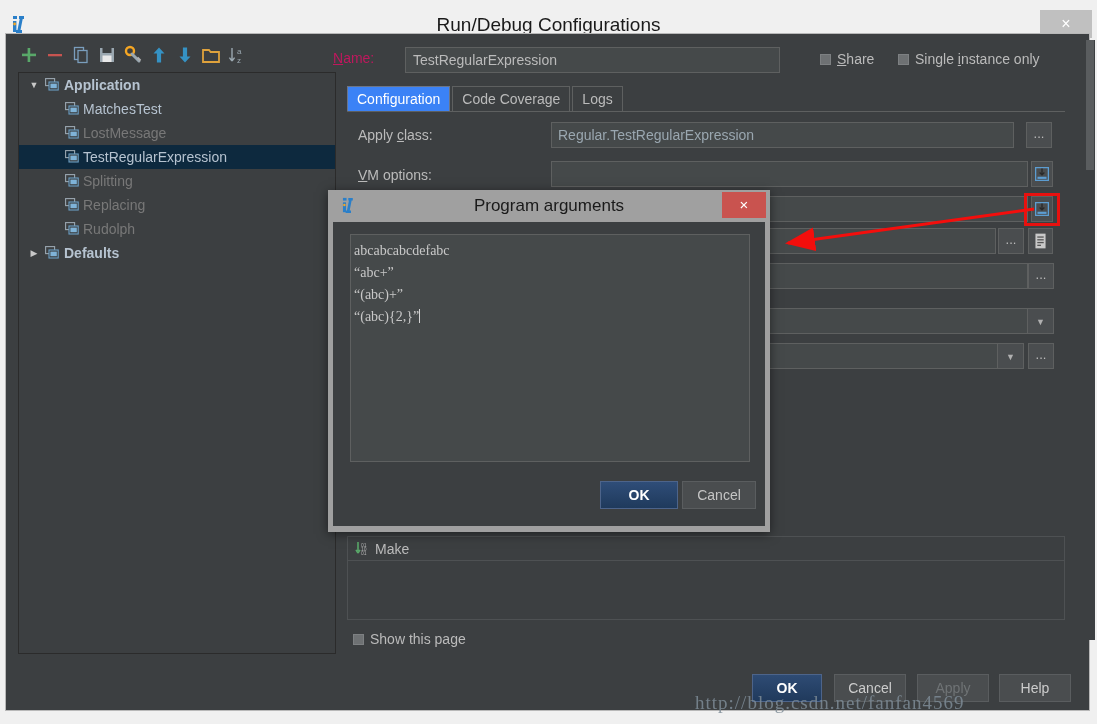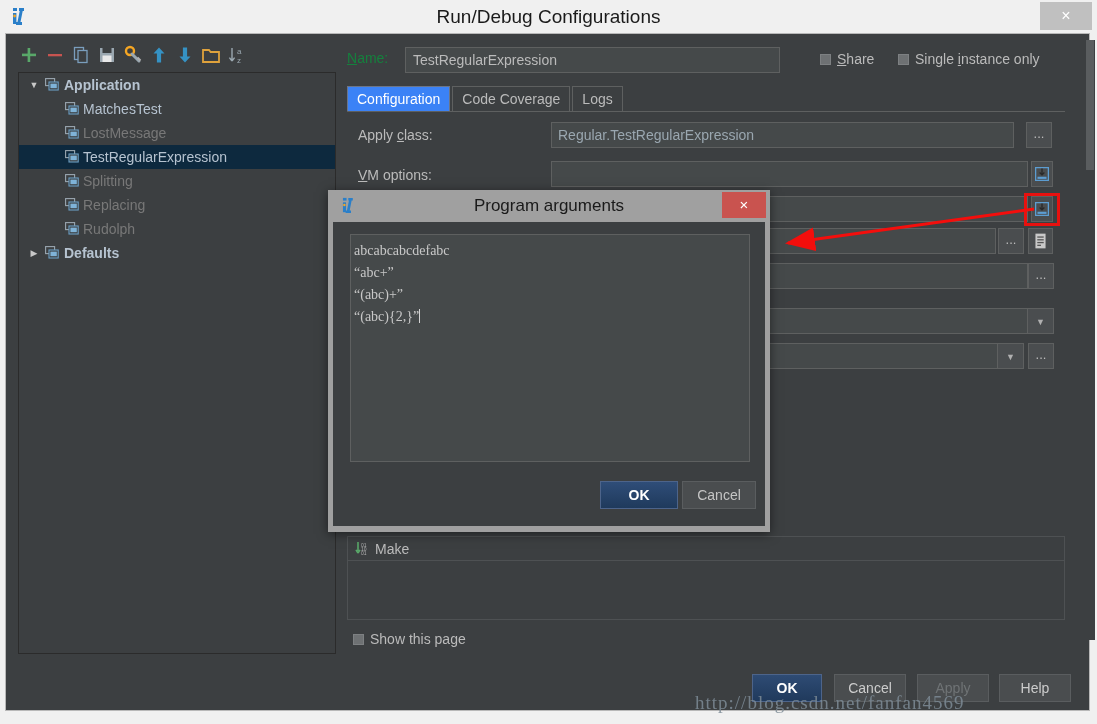--- a/index.html
+++ b/index.html
@@ -1,21 +1,21 @@
 <!DOCTYPE html>
 <html><head>
 <meta charset="utf-8">
 <style>
   html,body{margin:0;padding:0;background:#fff;}
   body{width:1097px;height:724px;overflow:hidden;font-family:"Liberation Sans",sans-serif;}
 
   #app{position:relative;width:1097px;height:724px;background:#f0f0f0;}
 
   
-  .win-title{position:absolute;left:0;top:0;width:1097px;height:33px;background:#f0f0f0;}
+  .win-title{position:absolute;left:0;top:8px;width:1097px;height:33px;background:#f0f0f0;}
   .win-title .ttl{position:absolute;left:0;top:0;width:1097px;height:33px;line-height:33px;
       text-align:center;font-size:19px;color:#1a1a1a;}
   .win-icon{position:absolute;left:12px;top:7px;width:20px;height:19px;}
   .win-close{position:absolute;right:5px;top:2px;width:52px;height:28px;background:#c0c0c0;
       color:#fff;font-size:16px;line-height:28px;text-align:center;cursor:default;}
 
   .frame{position:absolute;left:5px;top:33px;width:1085px;height:678px;background:#3c3f41;
       border:1px solid #b8b8b8;box-sizing:border-box;}
   .frame-inner{position:absolute;left:8px;top:6px;width:1068px;height:664px;background:#3c3f41;}
 
@@ -30,21 +30,21 @@
   .tree-row.sel{background:#0d293e;}
   .tree-row .arrow{position:absolute;left:8px;top:0;width:14px;text-align:center;font-size:9px;color:#c8c8c8;}
   .tree-row .ic{position:absolute;top:5px;width:14px;height:13px;}
   .tree-row .lbl{position:absolute;}
   .lvl0 .ic{left:26px;} .lvl0 .lbl{left:45px;font-weight:bold;color:#bbbbbb;}
   .lvl1 .ic{left:46px;} .lvl1 .lbl{left:64px;}
   .dim .lbl{color:#787878;}
   .act .lbl{color:#b6c3d0;}
 
   
-  .name-lbl{position:absolute;left:347px;top:50px;font-size:14px;color:#15803d;}
+  .name-lbl{position:absolute;left:333px;top:50px;font-size:14px;color:#be185d;}
   .name-lbl u{text-decoration:underline;}
   .name-input{position:absolute;left:405px;top:47px;width:375px;height:26px;background:#45494a;
       border:1px solid #5e6060;box-sizing:border-box;color:#bbbbbb;font-size:14px;
       line-height:24px;padding-left:7px;}
 
   .chk-wrap{position:absolute;font-size:14px;color:#bbbbbb;white-space:nowrap;cursor:default;}
   .chk-box{display:inline-block;width:11px;height:11px;background:#6e7173;border:1px solid #7d8082;
       vertical-align:-1px;margin-right:6px;box-sizing:border-box;}
 
   .tabs{position:absolute;left:347px;top:86px;height:26px;}

